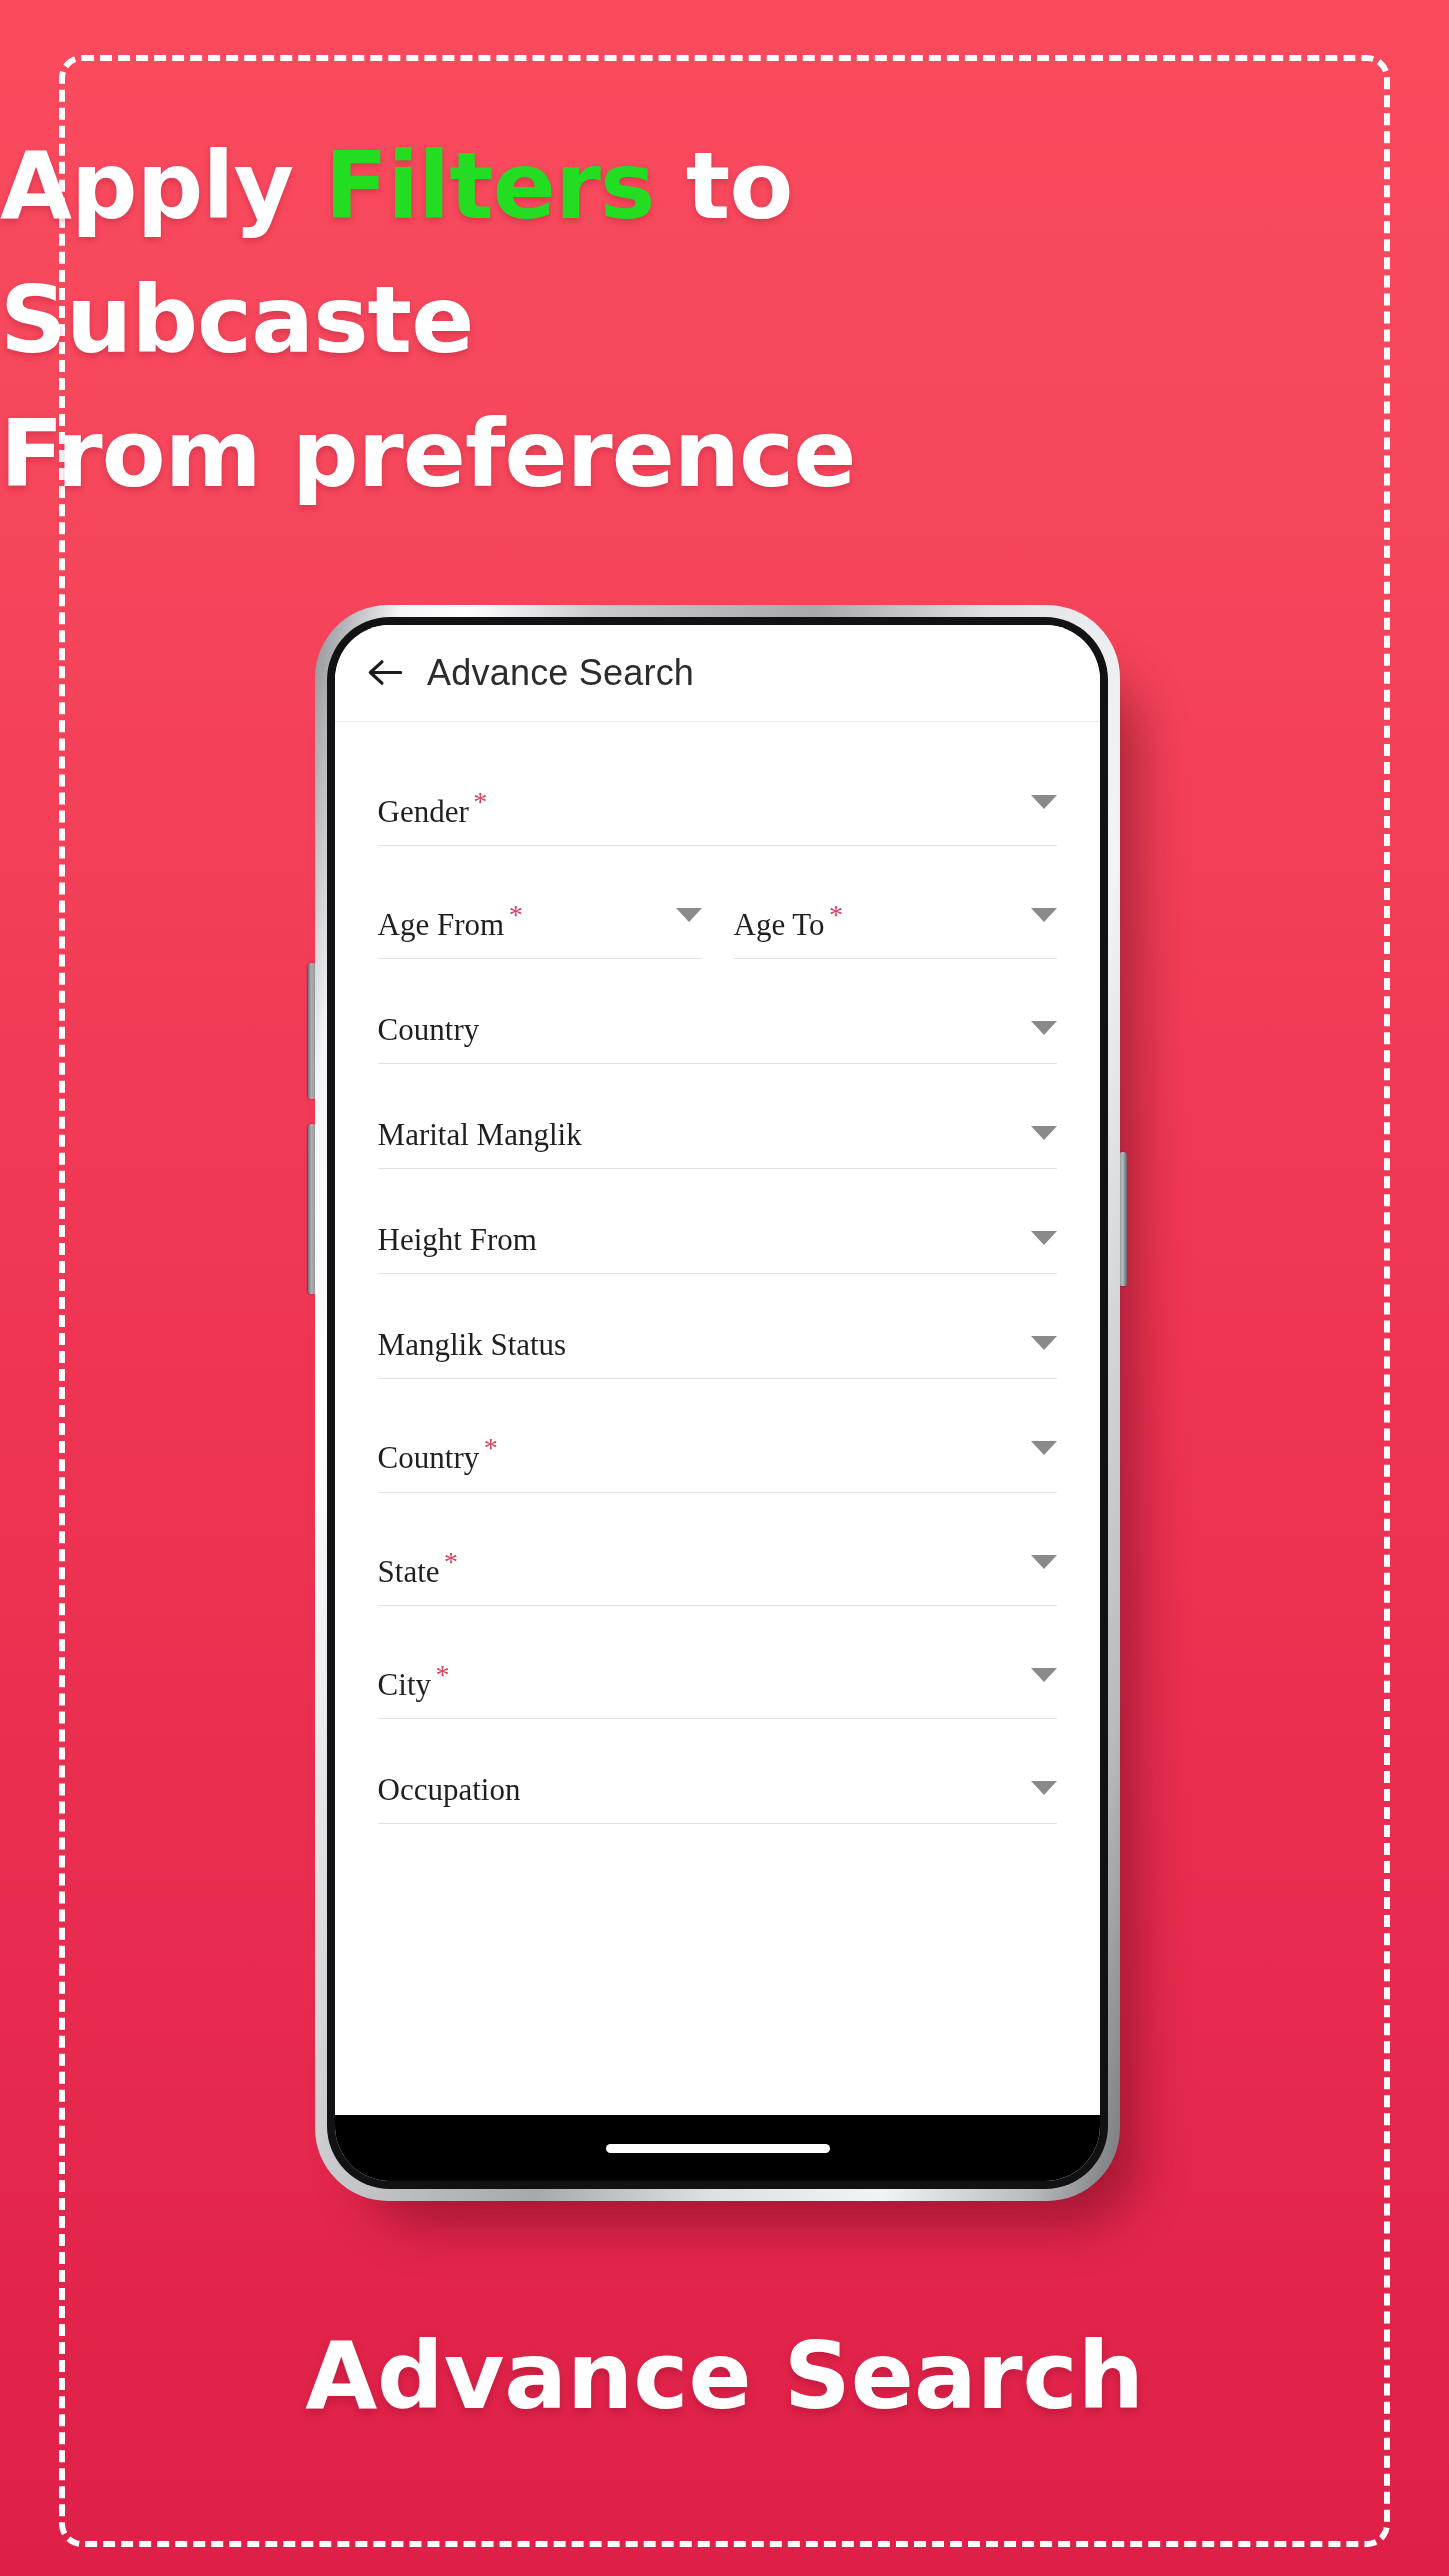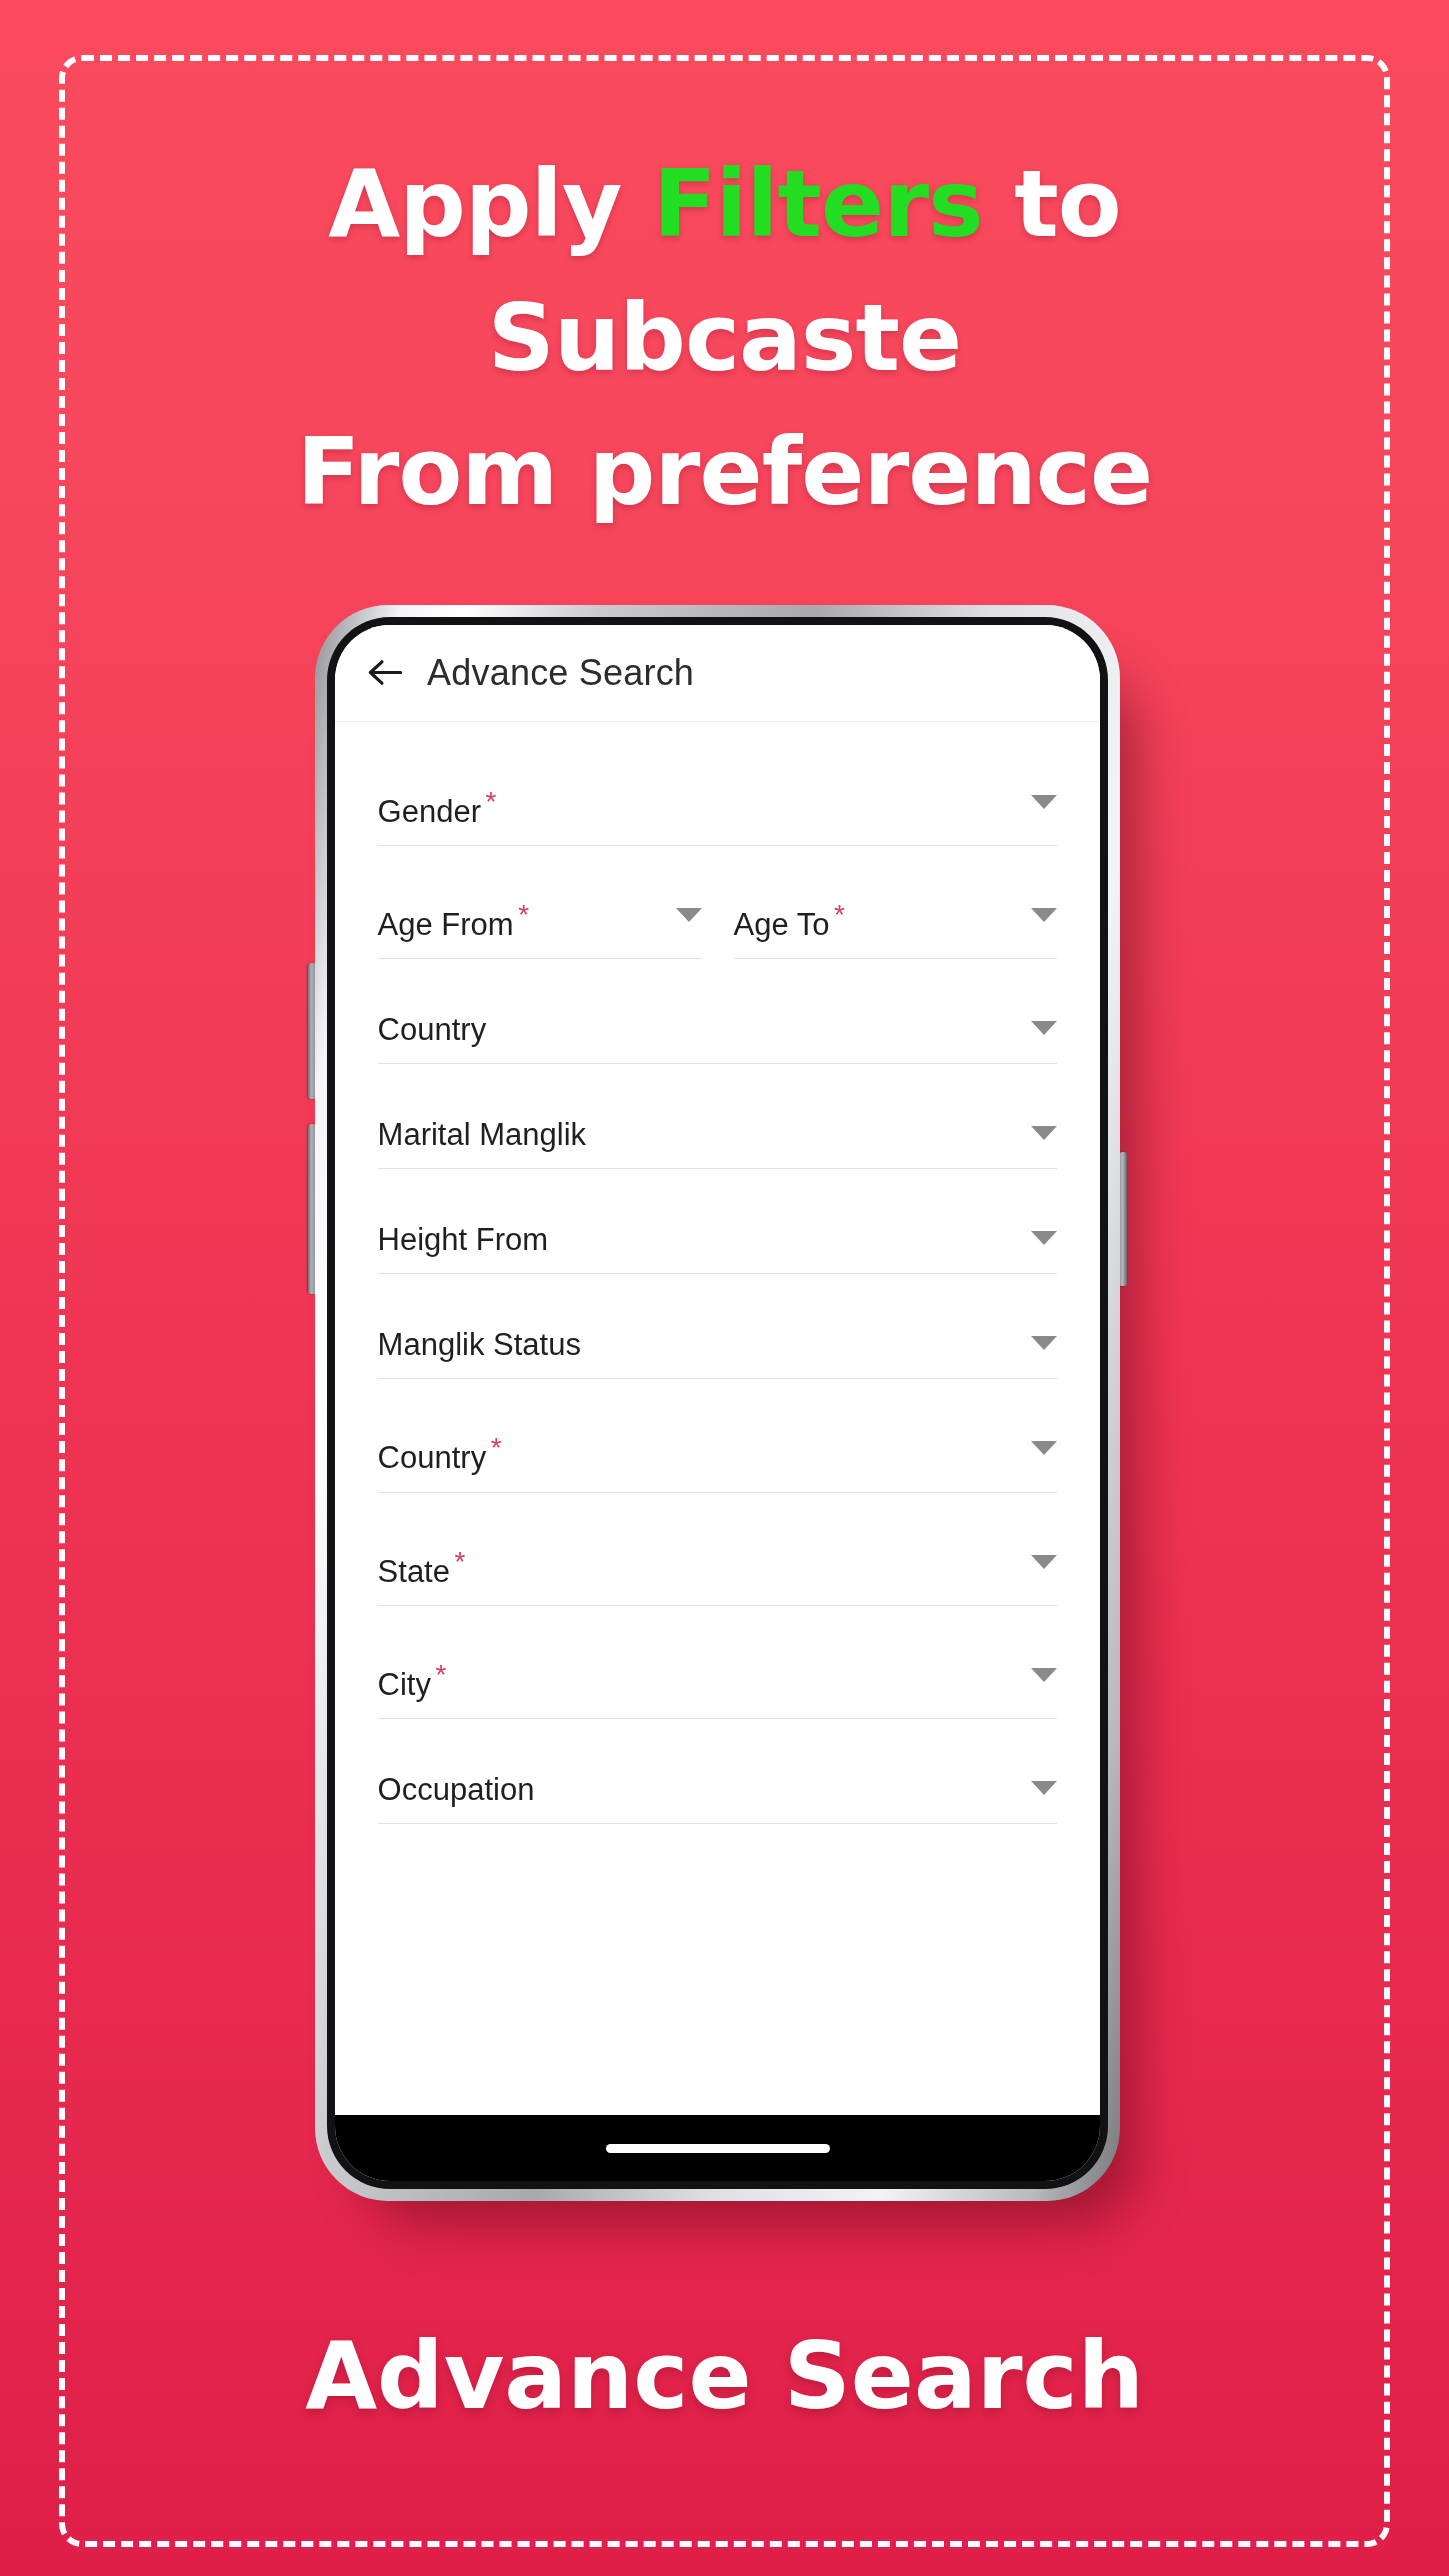--- a/index.html
+++ b/index.html
@@ -27,23 +27,22 @@
     height: 2492px;
     border: 6.3px dashed #ffffff;
     border-radius: 23px;
     pointer-events: none;
   }
 
   
   .headline {
     position: absolute;
     left: 0;
-    top: 138px;
+    top: 120px;
     width: 1449px;
-    text-align: center;
     color: #ffffff;
     font-family: "DejaVu Sans", sans-serif;
     font-weight: bold;
     font-size: 93px;
     line-height: 1.44;
     letter-spacing: -0.9px;
     text-shadow: 0 2.7px 6.3px rgba(130,12,36,.28);
   }
   .headline .hl-accent { color: #22DD22; }
   .headline .hl-line { display: block; }
@@ -172,21 +171,21 @@
     display: flex;
     align-items: flex-start;
     justify-content: space-between;
   }
   .field.full { flex: 1 1 100%; }
   .field.half { flex: 1 1 0; }
 
   .field-label {
     font-size: 31px;
     color: #1f1f1f;
-    font-family: Liberation Sans, sans-serif;
+    font-family: Liberation Serif, serif;
     white-space: nowrap;
     line-height: 1;
     text-align: right;
   }
   .req-star {
     color: #d5415e;
     font-size: 28px;
     margin-left: 4.5px;
     vertical-align: super;
     line-height: 1;

